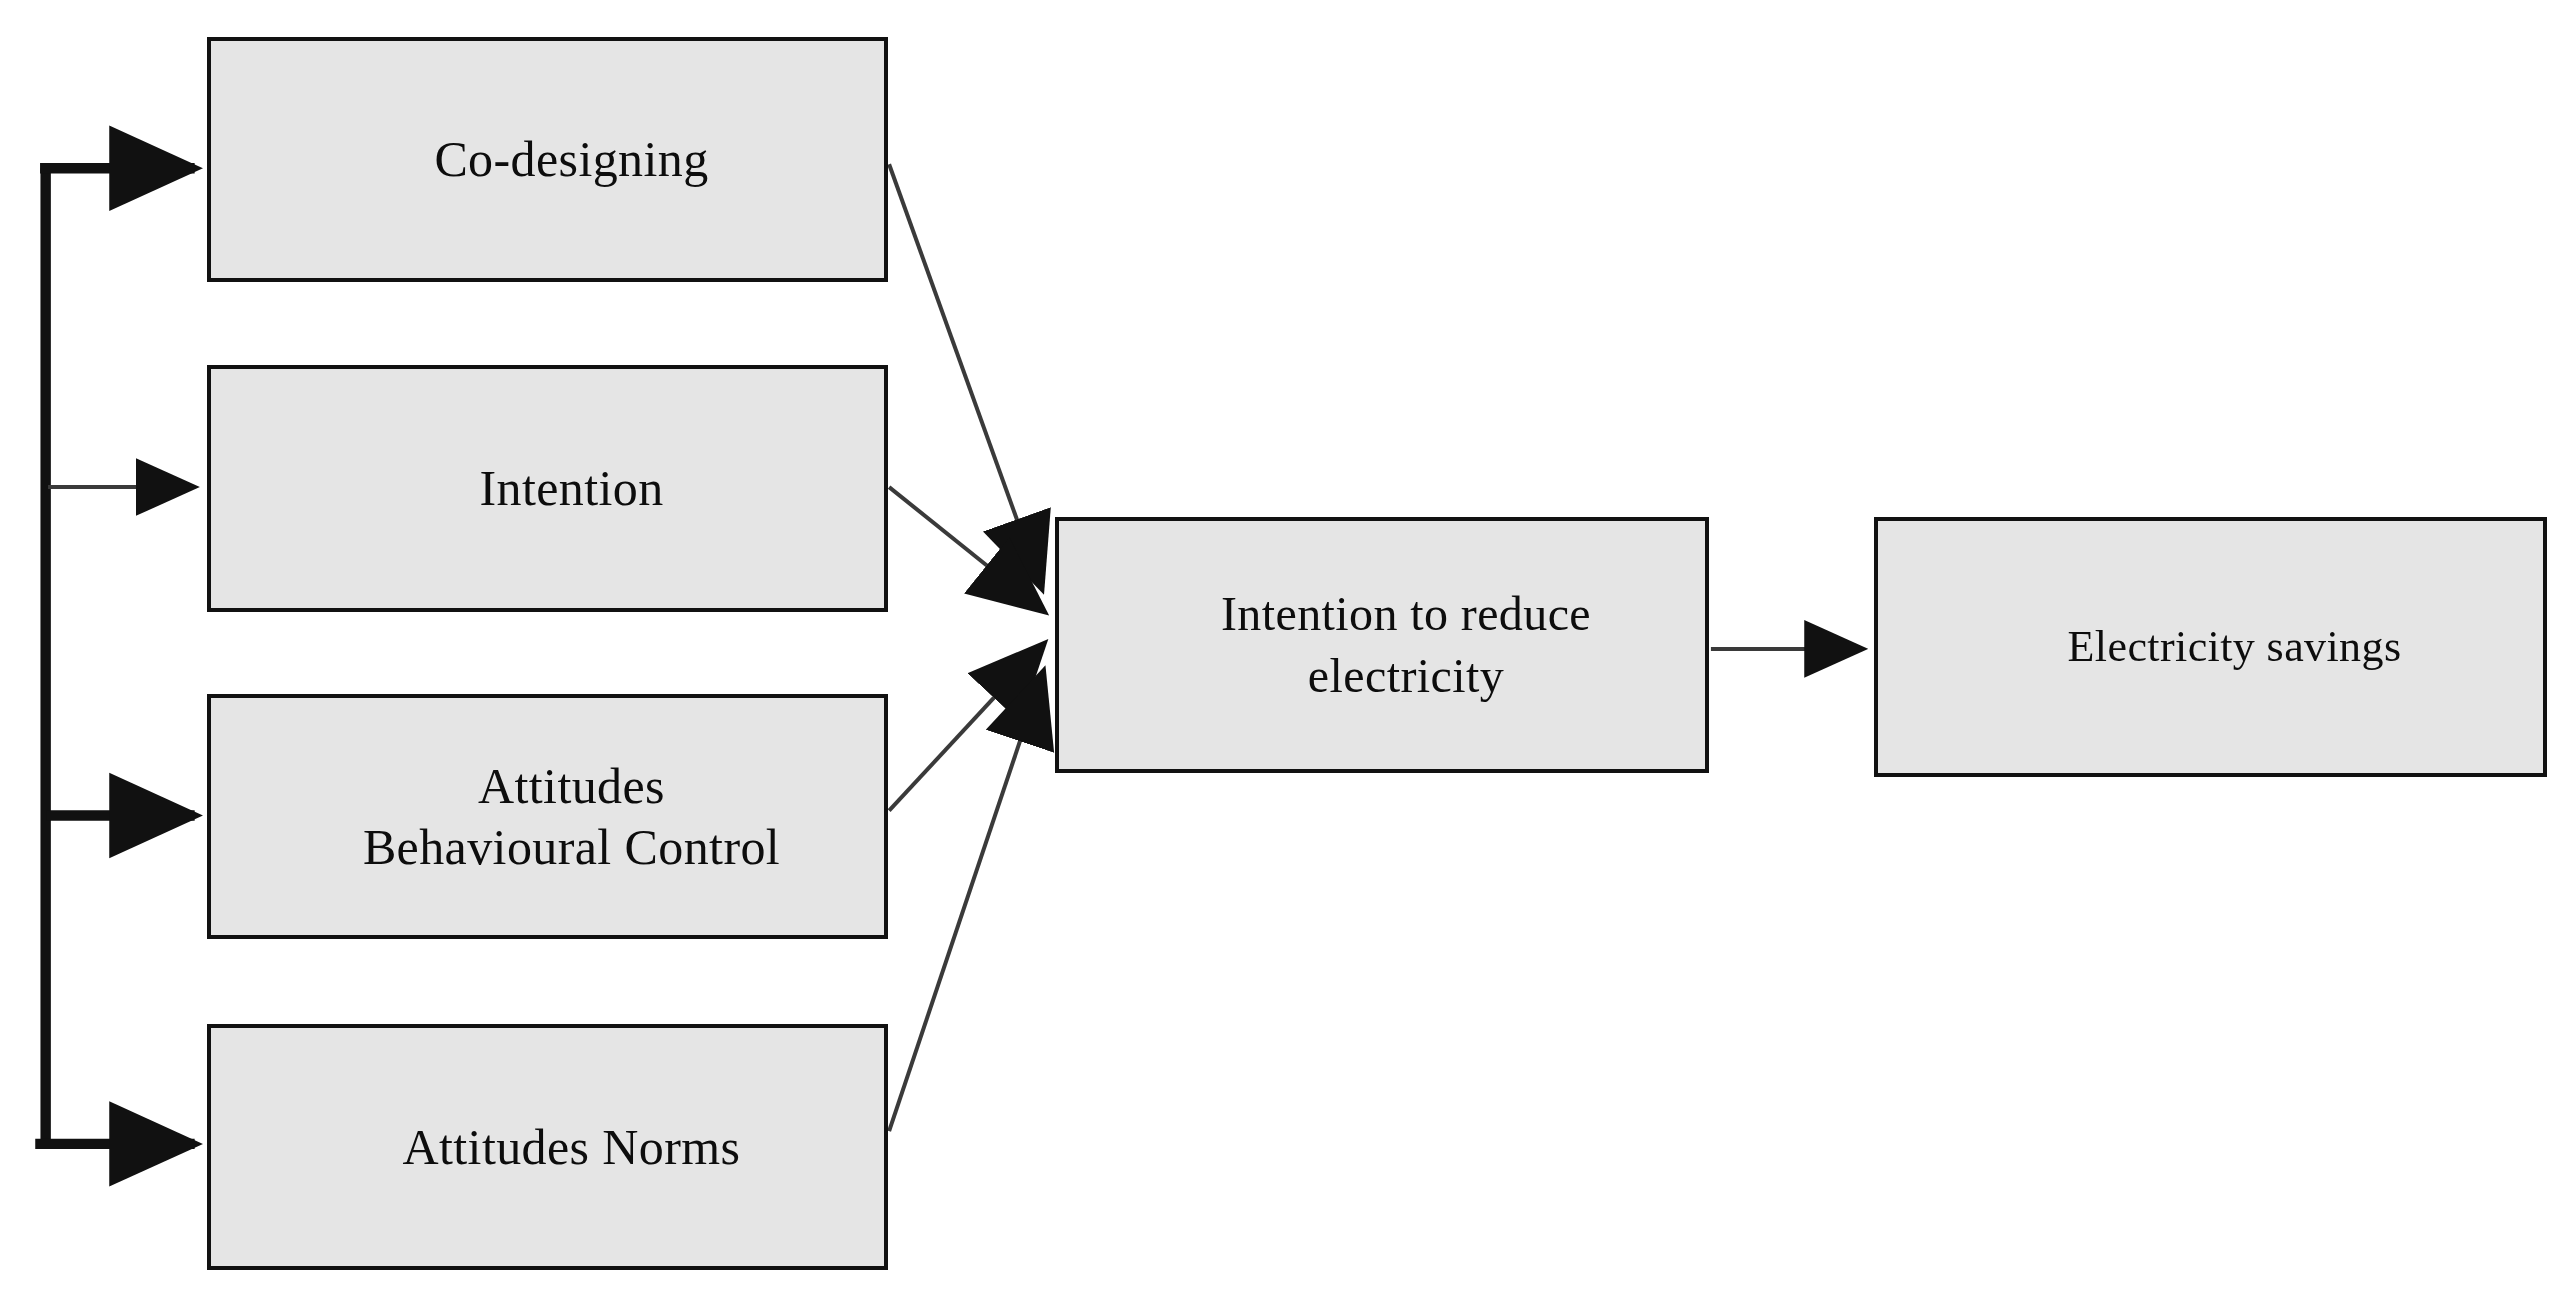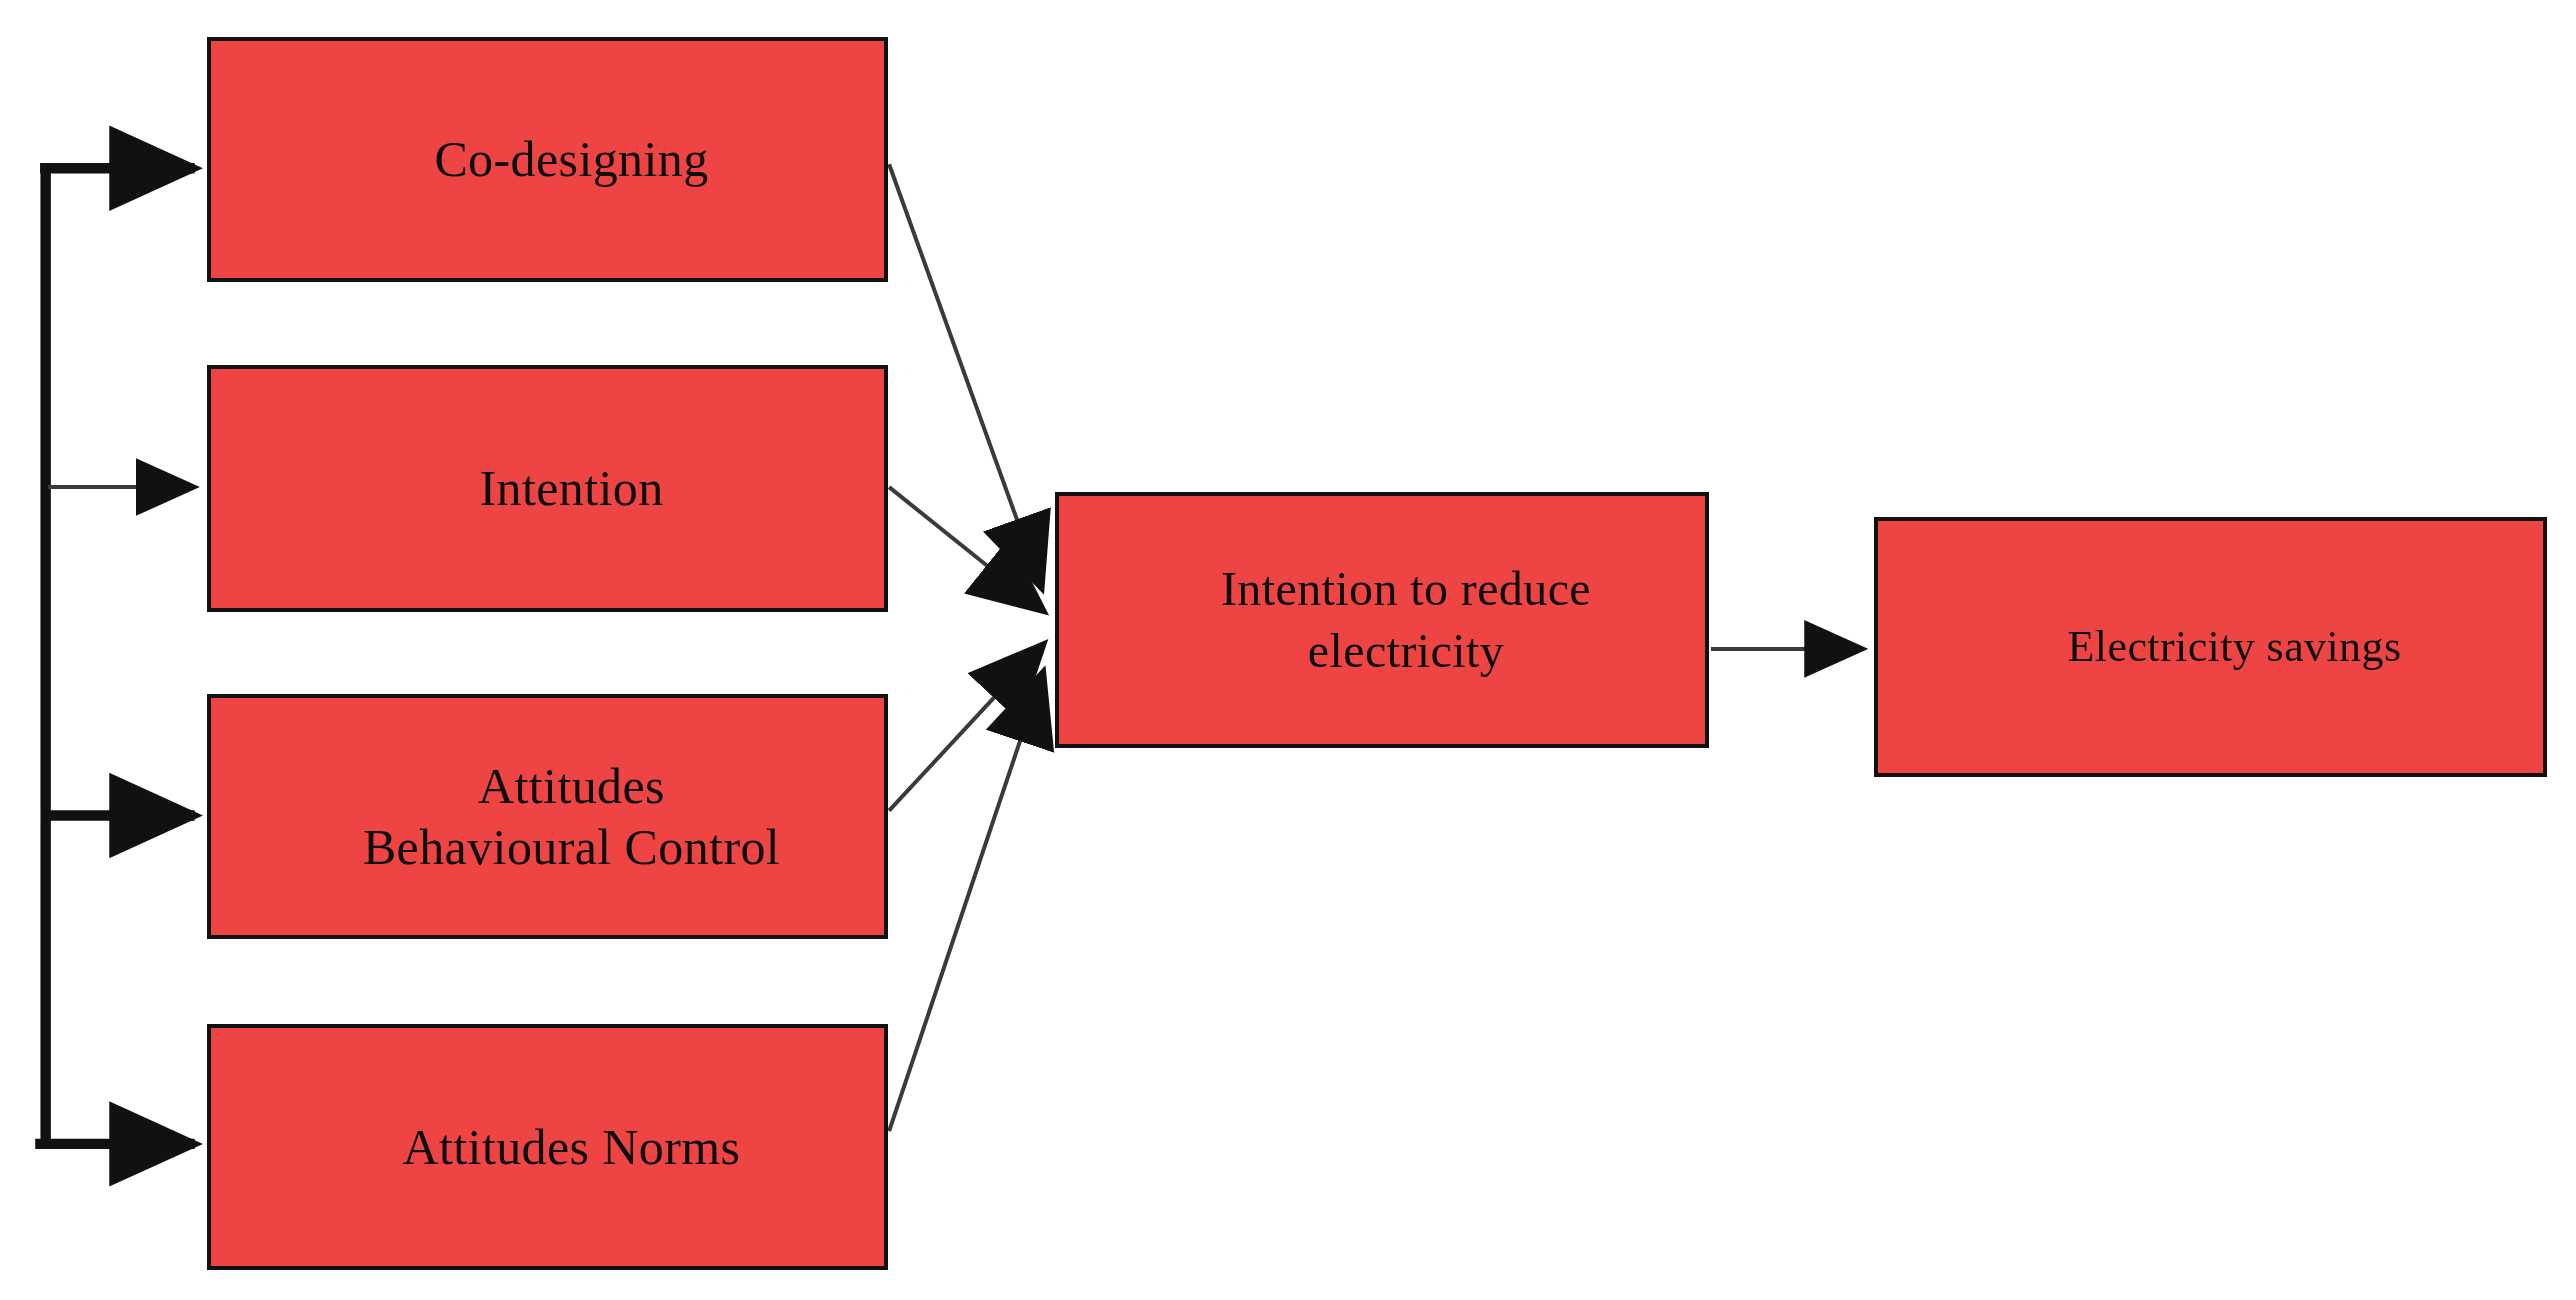--- a/index.html
+++ b/index.html
@@ -27,21 +27,21 @@
     position: absolute;
     left: 0;
     top: 0;
     width: 2576px;
     height: 1301px;
     pointer-events: none;
   }
   .node {
     position: absolute;
     box-sizing: border-box;
-    background: #ef4444;
+    background: #e5e5e5;
     border: 4px solid #111111;
     display: flex;
     align-items: center;
     justify-content: center;
     text-align: center;
     padding-left: 48px;
   }
   .node .label {
     display: block;
     font-family: "Liberation Serif", "DejaVu Serif", serif;
@@ -51,21 +51,21 @@
     letter-spacing: 0.4px;
     white-space: pre-line;
     padding: 0 14.4px;
   }
   
   #node-co-designing { left: 207px; top: 37px;   width: 681px; height: 245px; }
   #node-attitudes    { left: 207px; top: 365px;  width: 681px; height: 247px; }
   #node-pbc          { left: 207px; top: 694px;  width: 681px; height: 245px; }
   #node-subjective   { left: 207px; top: 1024px; width: 681px; height: 246px; }
   
-  #node-intention    { left: 1055px; top: 492px; width: 654px; height: 256px; }
+  #node-intention    { left: 1055px; top: 517px; width: 654px; height: 256px; }
   
   #node-savings      { left: 1874px; top: 517px; width: 673px; height: 260px; }
 
   #node-intention .label { font-size: 48px; line-height: 1.30; }
   #node-savings .label   { font-size: 44px; }
 </style>
 </head>
 <body>
 
 <div id="stage">

